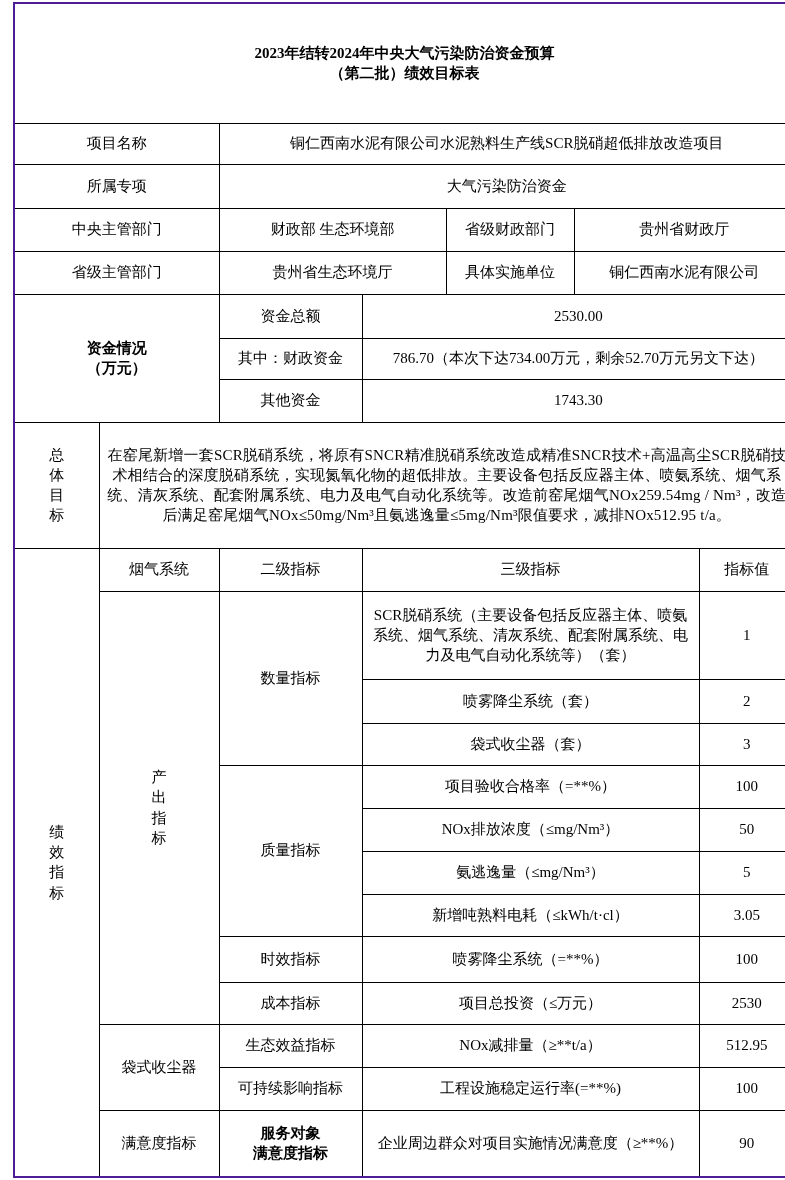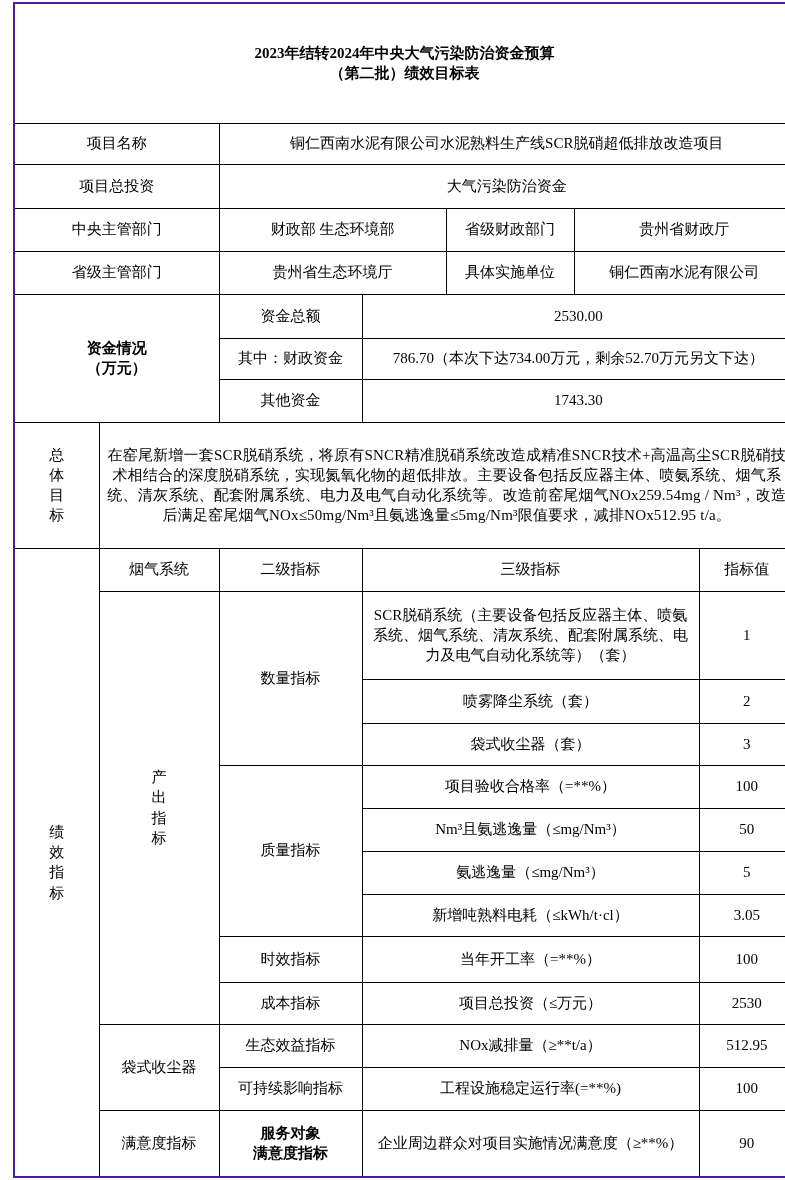--- a/index.html
+++ b/index.html
@@ -88,21 +88,21 @@
       <td colspan="7" class="title-cell">2023年结转2024年中央大气污染防治资金预算
 （第二批）绩效目标表</td>
     </tr>
 
     <tr style="height:41px">
       <td colspan="2">项目名称</td>
       <td colspan="5">铜仁西南水泥有限公司水泥熟料生产线SCR脱硝超低排放改造项目</td>
     </tr>
 
     <tr style="height:44px">
-      <td colspan="2">项目总投资</td>
+      <td colspan="2">所属专项</td>
       <td colspan="5">大气污染防治资金</td>
     </tr>
 
     <tr style="height:43px">
       <td colspan="2">中央主管部门</td>
       <td colspan="2">财政部 生态环境部</td>
       <td>省级财政部门</td>
       <td colspan="2">贵州省财政厅</td>
     </tr>
 
@@ -164,35 +164,35 @@
       <td colspan="3" class="ind-name">袋式收尘器（套）</td>
       <td>3</td>
     </tr>
 
     <tr style="height:43px">
       <td rowspan="4">质量指标</td>
       <td colspan="3" class="ind-name">项目验收合格率（=**%）</td>
       <td>100</td>
     </tr>
     <tr style="height:43px">
-      <td colspan="3" class="ind-name">Nm³且氨逃逸量（≤mg/Nm³）</td>
+      <td colspan="3" class="ind-name">NOx排放浓度（≤mg/Nm³）</td>
       <td>50</td>
     </tr>
     <tr style="height:43px">
       <td colspan="3" class="ind-name">氨逃逸量（≤mg/Nm³）</td>
       <td>5</td>
     </tr>
     <tr style="height:42px">
       <td colspan="3" class="ind-name">新增吨熟料电耗（≤kWh/t·cl）</td>
       <td>3.05</td>
     </tr>
 
     <tr style="height:46px">
       <td>时效指标</td>
-      <td colspan="3" class="ind-name">当年开工率（=**%）</td>
+      <td colspan="3" class="ind-name">喷雾降尘系统（=**%）</td>
       <td>100</td>
     </tr>
 
     <tr style="height:42px">
       <td>成本指标</td>
       <td colspan="3" class="ind-name">项目总投资（≤万元）</td>
       <td>2530</td>
     </tr>
 
     <tr style="height:43px">

